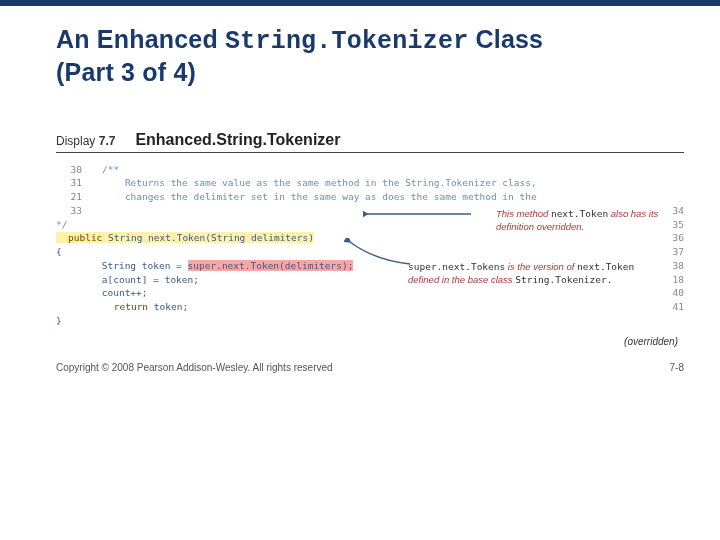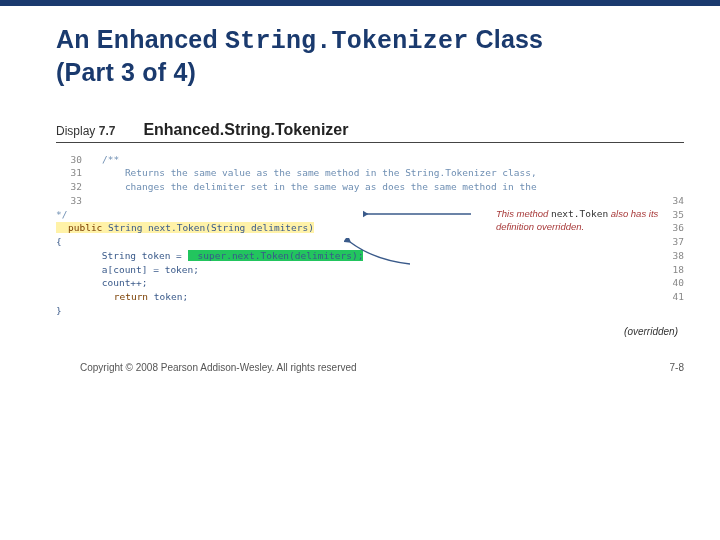--- a/index.html
+++ b/index.html
@@ -1,40 +1,40 @@
 <!DOCTYPE html>
 <html><head>
 <meta charset="utf-8">
 <style>
   * { box-sizing: border-box; margin: 0; padding: 0; }
   html, body { width: 720px; height: 540px; font-family: Arial, Helvetica, sans-serif; background: #fff; }
   .slide { position: relative; width: 720px; height: 399px; border-top: 6px solid #1a3a6e; padding: 18px 36px 0 56px; }
   .title { font-size: 25px; color: #1a3a6e; line-height: 1.25; letter-spacing: .2px; }
   .mono { font-family: "Courier New", Courier, monospace; font-weight: bold; }
-  .display-row { margin-top: 32px; display: flex; align-items: baseline; gap: 28px; border-bottom: 1.5px solid #444; padding-bottom: 3px; text-align: center; }
+  .display-row { margin-top: 42px; display: flex; align-items: baseline; gap: 20px; border-bottom: 1.5px solid #444; padding-bottom: 3px; text-align: center; }
   .display-label { font-family: Arial, sans-serif; font-size: 12px; color: #333; }
   .display-label .num { font-weight: bold; }
   .display-title { font-family: Arial, sans-serif; font-size: 16px; font-weight: bold; color: #222; }
 
   .code-block { margin-top: 10px; display: grid; grid-template-columns: 26px 1fr; column-gap: 20px; font-family: "Lucida Console","Menlo","DejaVu Sans Mono",monospace; font-size: 9.5px; line-height: 1.45; color: #3a5a8a; position: relative; }
   .lineno { color: #888; text-align: right; user-select: none; }
   .src { white-space: pre; position: relative; }
   .hl-yel   { background: #fff2a8; display: inline; }
-  .hl-ylite { background: #22c55e; display: inline; padding-left: 10px; }
+  .hl-ylite { background: #fca5a5; display: inline; }
   .kw { color: #7a3e00; margin-left: 12px; }
   .comment { color: #6f8fb3; }
 
   .annot { position: absolute; font-family: Arial, sans-serif; font-size: 9.5px; line-height: 1.35; color: #a83a3a; font-style: italic; width: 190px; }
   .annot .code { font-family: "Lucida Console",monospace; font-style: normal; color: #333; }
   .arrow { position: absolute; }
   .arrow svg { display: block; }
 
   .continued { margin-top: 8px; text-align: right; font-family: Arial, sans-serif; font-size: 10px; font-style: italic; color: #333; padding-right: 6px; }
 
-  .footer { position: absolute; bottom: 26px; left: 56px; right: 36px; display: flex; justify-content: space-between; font-size: 10px; color: #555; margin-left: 24px; }
+  .footer { position: absolute; bottom: 26px; left: 56px; right: 36px; display: flex; justify-content: space-between; font-size: 10px; color: #555; }
 </style>
 </head>
 <body>
 
 <div class="slide">
 
   <h1 class="title">
     <span>An Enhanced </span><span class="mono">String.Tokenizer</span><span> Class</span><br>
     <span>(Part 3 of 4)</span>
   </h1>
@@ -46,21 +46,21 @@
     </span>
     <span class="display-title">Enhanced.String.Tokenizer</span>
   </div>
 
   <div class="code-block" id="code-block">
 
   <div class="lineno">30</div>
       <div class="src"><span class="comment">/**</span></div>
       <div class="lineno">31</div>
       <div class="src"><span class="comment">    Returns the same value as the same method in the String.Tokenizer class,</span></div>
-      <div class="lineno">32</div>
+      <div class="lineno">21</div>
       <div class="src"><span class="comment">    changes the delimiter set in the same way as does the same method in the</span></div>
       <div class="lineno">33</div>
       <div class="lineno">34</div>
       <div class="src"><span class="comment">*/</span></div>
       <div class="lineno">35</div>
       <div class="src"><span class="hl-yel"><span class="kw">public</span> String next.Token(String delimiters)</span></div>
       <div class="lineno">36</div>
       <div class="src"><span>{</span></div>
       <div class="lineno">37</div>
       <div class="src">        String token = <span class="hl-ylite">super.next.Token(delimiters);</span></div>
@@ -81,20 +81,23 @@
     <svg width="112" height="14">
         <defs>
           <marker id="ah1" markerWidth="6" markerHeight="6" refX="1" refY="3" orient="auto">
             <path d="M5,0 L0,3 L5,6 Z" fill="#3a5a8a"></path>
           </marker>
         </defs>
         <line x1="108" y1="7" x2="4" y2="7" stroke="#3a5a8a" stroke-width="1.4" marker-end="url(#ah1)"></line>
       </svg>
   </div>
 
+  <div class="annot" style="left:408px; top:255px; width:230px;">
+    <span class="code">super.next.Tokens</span><span> is the version of </span><span class="code">next.Token</span><span> defined in the base class </span><span class="code">String.Tokenizer.</span>
+  </div>
   <div class="arrow" style="left:344px; top:232px;">
     <svg width="70" height="30">
         <defs>
           <marker id="ah2" markerWidth="6" markerHeight="6" refX="1" refY="3" orient="auto">
             <path d="M5,0 L0,3 L5,6 Z" fill="#3a5a8a"></path>
           </marker>
         </defs>
         <path d="M66,26 Q30,22 6,4" fill="none" stroke="#3a5a8a" stroke-width="1.4" marker-end="url(#ah2)"></path>
       </svg>
   </div>

